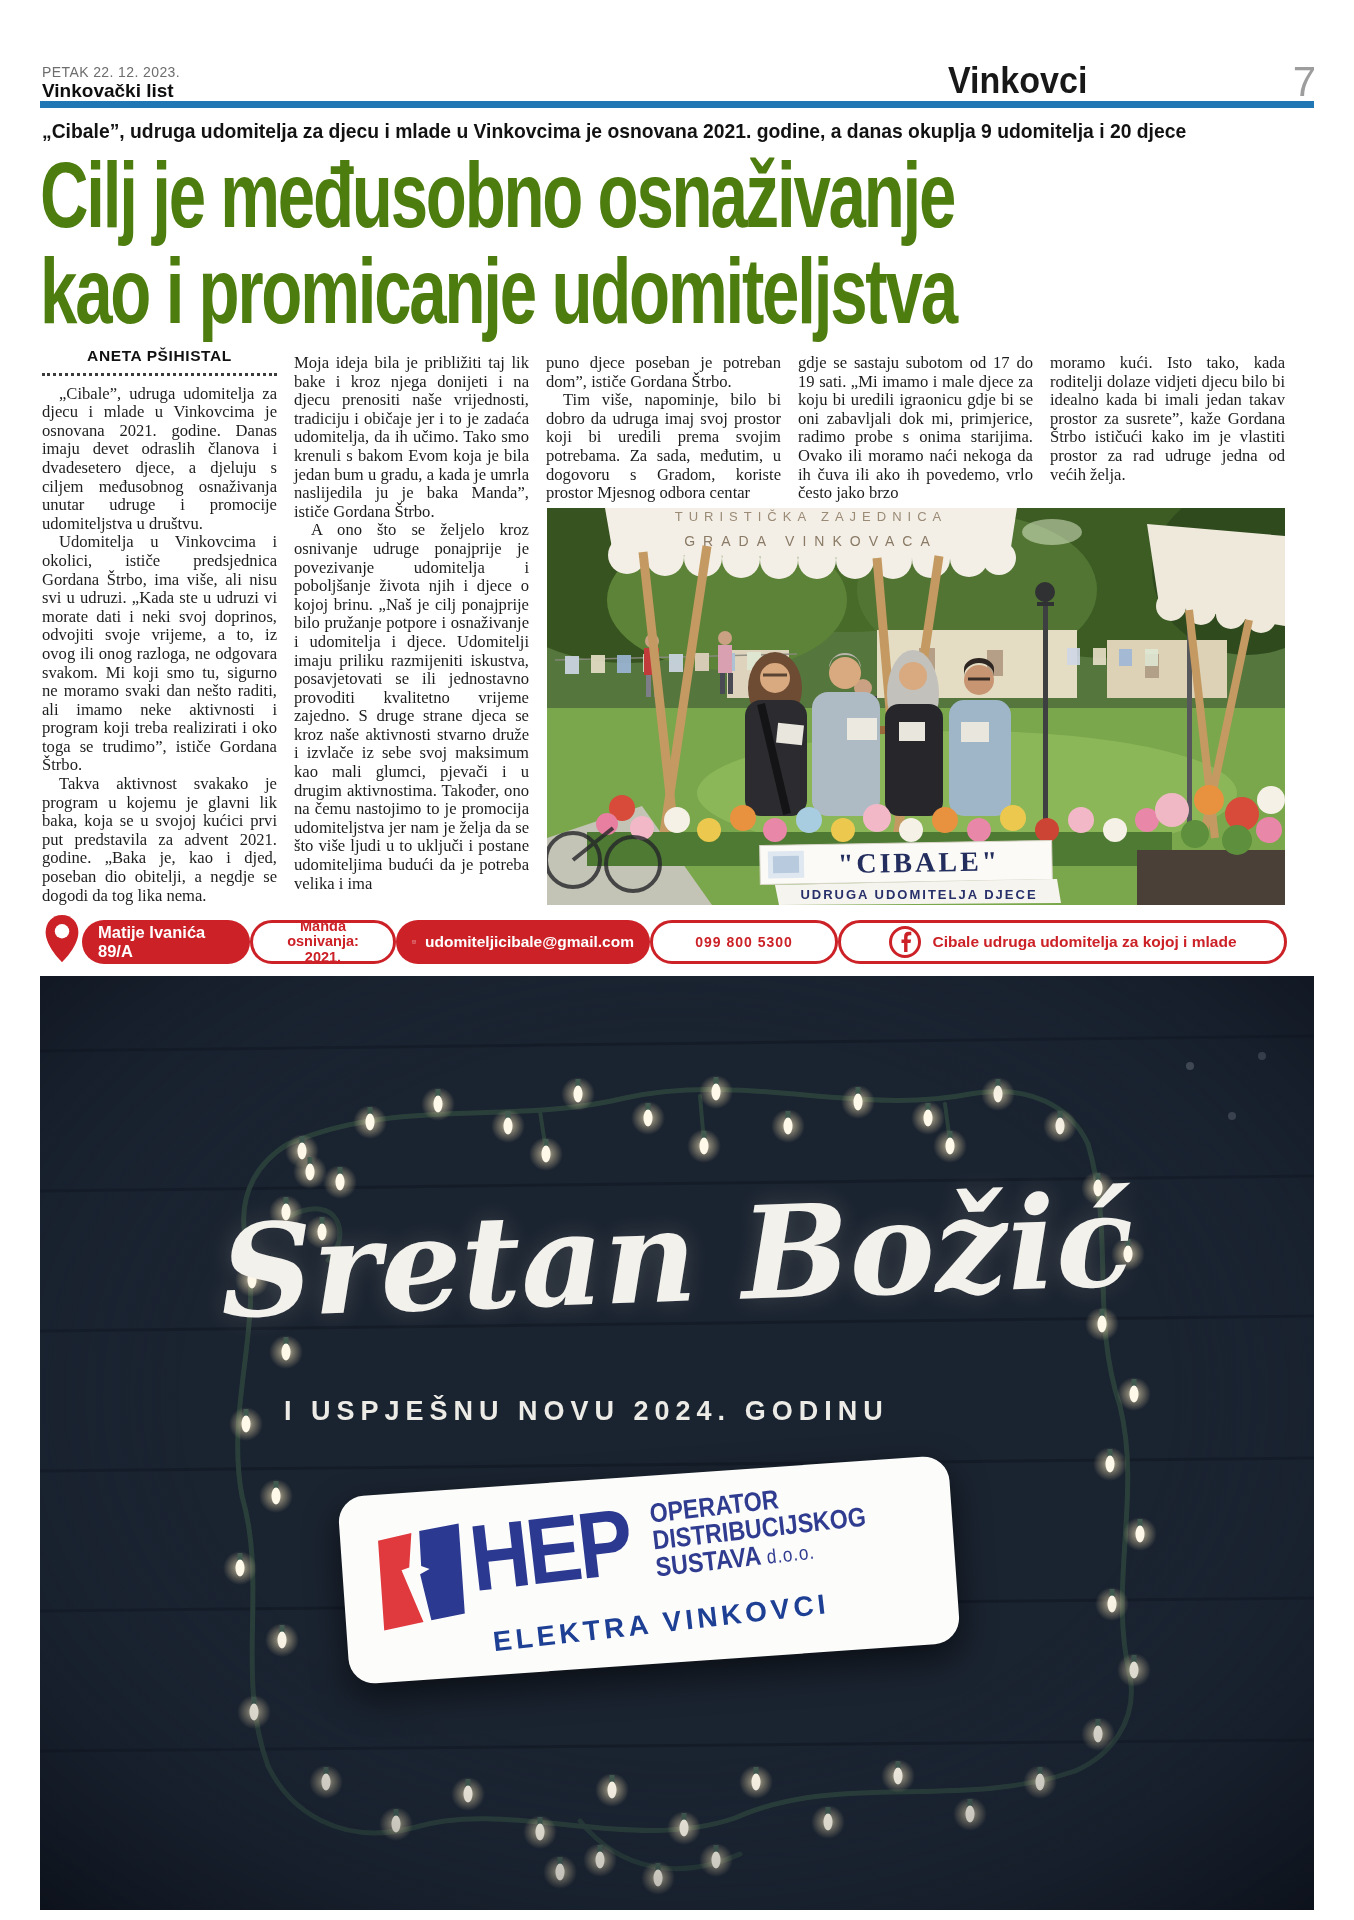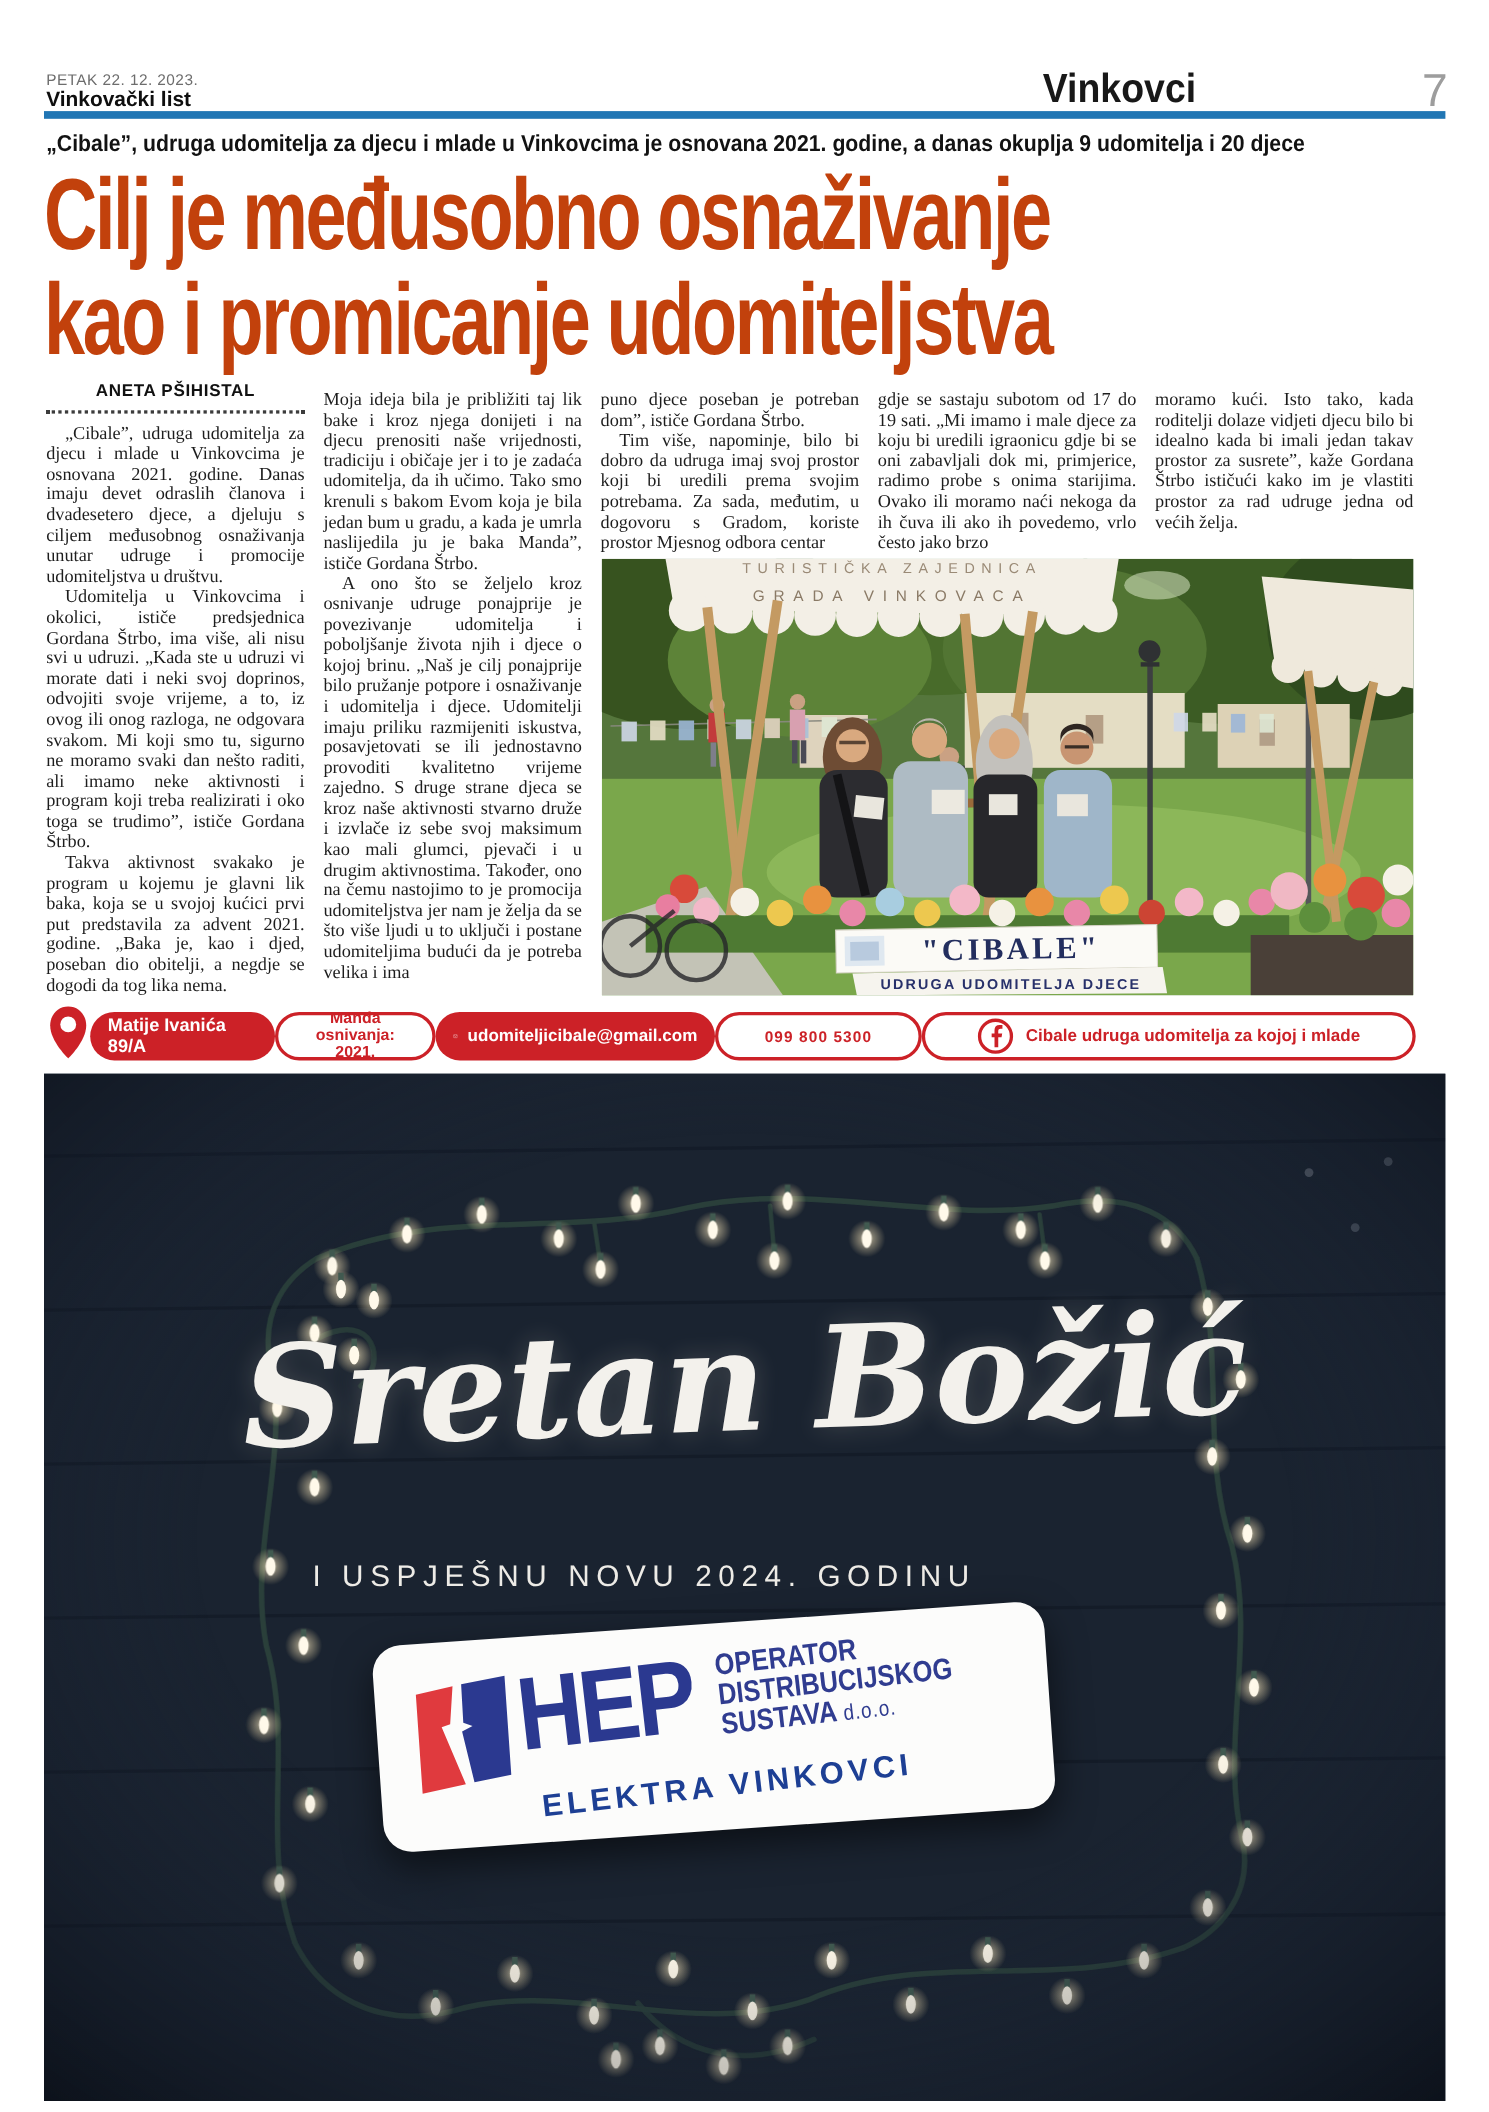--- a/index.html
+++ b/index.html
@@ -10,21 +10,21 @@
   .m-date{position:absolute;left:42px;top:64px;font-size:14px;color:#6d6d6d;letter-spacing:.4px;}
   .m-pub{position:absolute;left:42px;top:80px;font-size:19px;font-weight:bold;color:#0e0e0e;}
   .m-section{position:absolute;left:948px;top:60px;font-size:37px;font-weight:bold;color:#181818;
              transform:scaleX(.92);transform-origin:left;}
   .m-page{position:absolute;right:38px;top:58px;font-size:42px;color:#9d9d9d;}
   .rule-blue{position:absolute;left:40px;top:101px;width:1274px;height:7px;background:#2176b4;}
 
   
   .kicker{position:absolute;left:42px;top:119px;font-size:21px;font-weight:bold;color:#121212;
           white-space:nowrap;transform:scaleX(.92);transform-origin:left;}
-  .headline{position:absolute;left:40px;top:147px;font-weight:bold;color:#c2410c;
+  .headline{position:absolute;left:40px;top:147px;font-weight:bold;color:#4d7c0f;
             font-size:92px;line-height:96px;letter-spacing:-3px;}
   .headline span{display:block;transform:scaleX(.73);transform-origin:left center;white-space:nowrap;}
 
   
   .columns{position:absolute;left:42px;top:345px;width:1245px;display:flex;gap:17px;}
   .col{width:235px;font-family:"Liberation Serif","DejaVu Serif",serif;font-size:16.6px;
        line-height:18.6px;text-align:justify;color:#1d1d1d;}
   .col.cont{padding-top:9px;}
   .col p{margin:0;}
   .col p.ind{text-indent:17px;}
@@ -50,21 +50,21 @@
   .pill-phone{width:188px;font-size:14px;letter-spacing:1px;}
   .pill-facebook{flex:1;font-size:15.5px;gap:10px;}
 
   
   .ad{position:absolute;left:40px;top:976px;width:1274px;height:934px;background:#1a2330;overflow:hidden;}
   .ad svg.lights{position:absolute;left:0;top:0;}
   .ad-greeting{position:absolute;left:0;top:205px;width:100%;text-align:center;
                font-family:"DejaVu Serif","Liberation Serif",serif;font-style:italic;font-weight:bold;
                font-size:128px;color:#f3f1ec;transform:rotate(-2deg);
                text-shadow:0 0 24px rgba(255,244,214,.18);}
-  .ad-subline{position:absolute;left:244px;top:442px;font-size:27px;font-weight:normal;
+  .ad-subline{position:absolute;left:244px;top:420px;font-size:27px;font-weight:bold;
               letter-spacing:6px;color:#edebe6;}
   .hep-box{position:absolute;left:303px;top:500px;width:612px;height:188px;background:#fcfcfb;
            border-radius:26px;transform:rotate(-4deg);box-shadow:0 14px 34px rgba(0,0,0,.55);}
   .hep-inner{position:absolute;left:34px;top:20px;right:22px;transform:rotate(-2.5deg);}
   .hep-row{display:flex;align-items:flex-start;}
   .hep-name{font-size:94px;line-height:86px;font-weight:bold;color:#2b3990;letter-spacing:-4px;
             transform:scaleX(.88);transform-origin:left;margin-left:4px;}
   .hep-lines{margin-left:2px;padding-top:5px;color:#303c90;font-weight:bold;font-size:27px;
              line-height:27px;transform:scaleX(.86);transform-origin:left;white-space:nowrap;}
   .hep-suffix{font-size:20px;font-weight:normal;letter-spacing:1px;}

